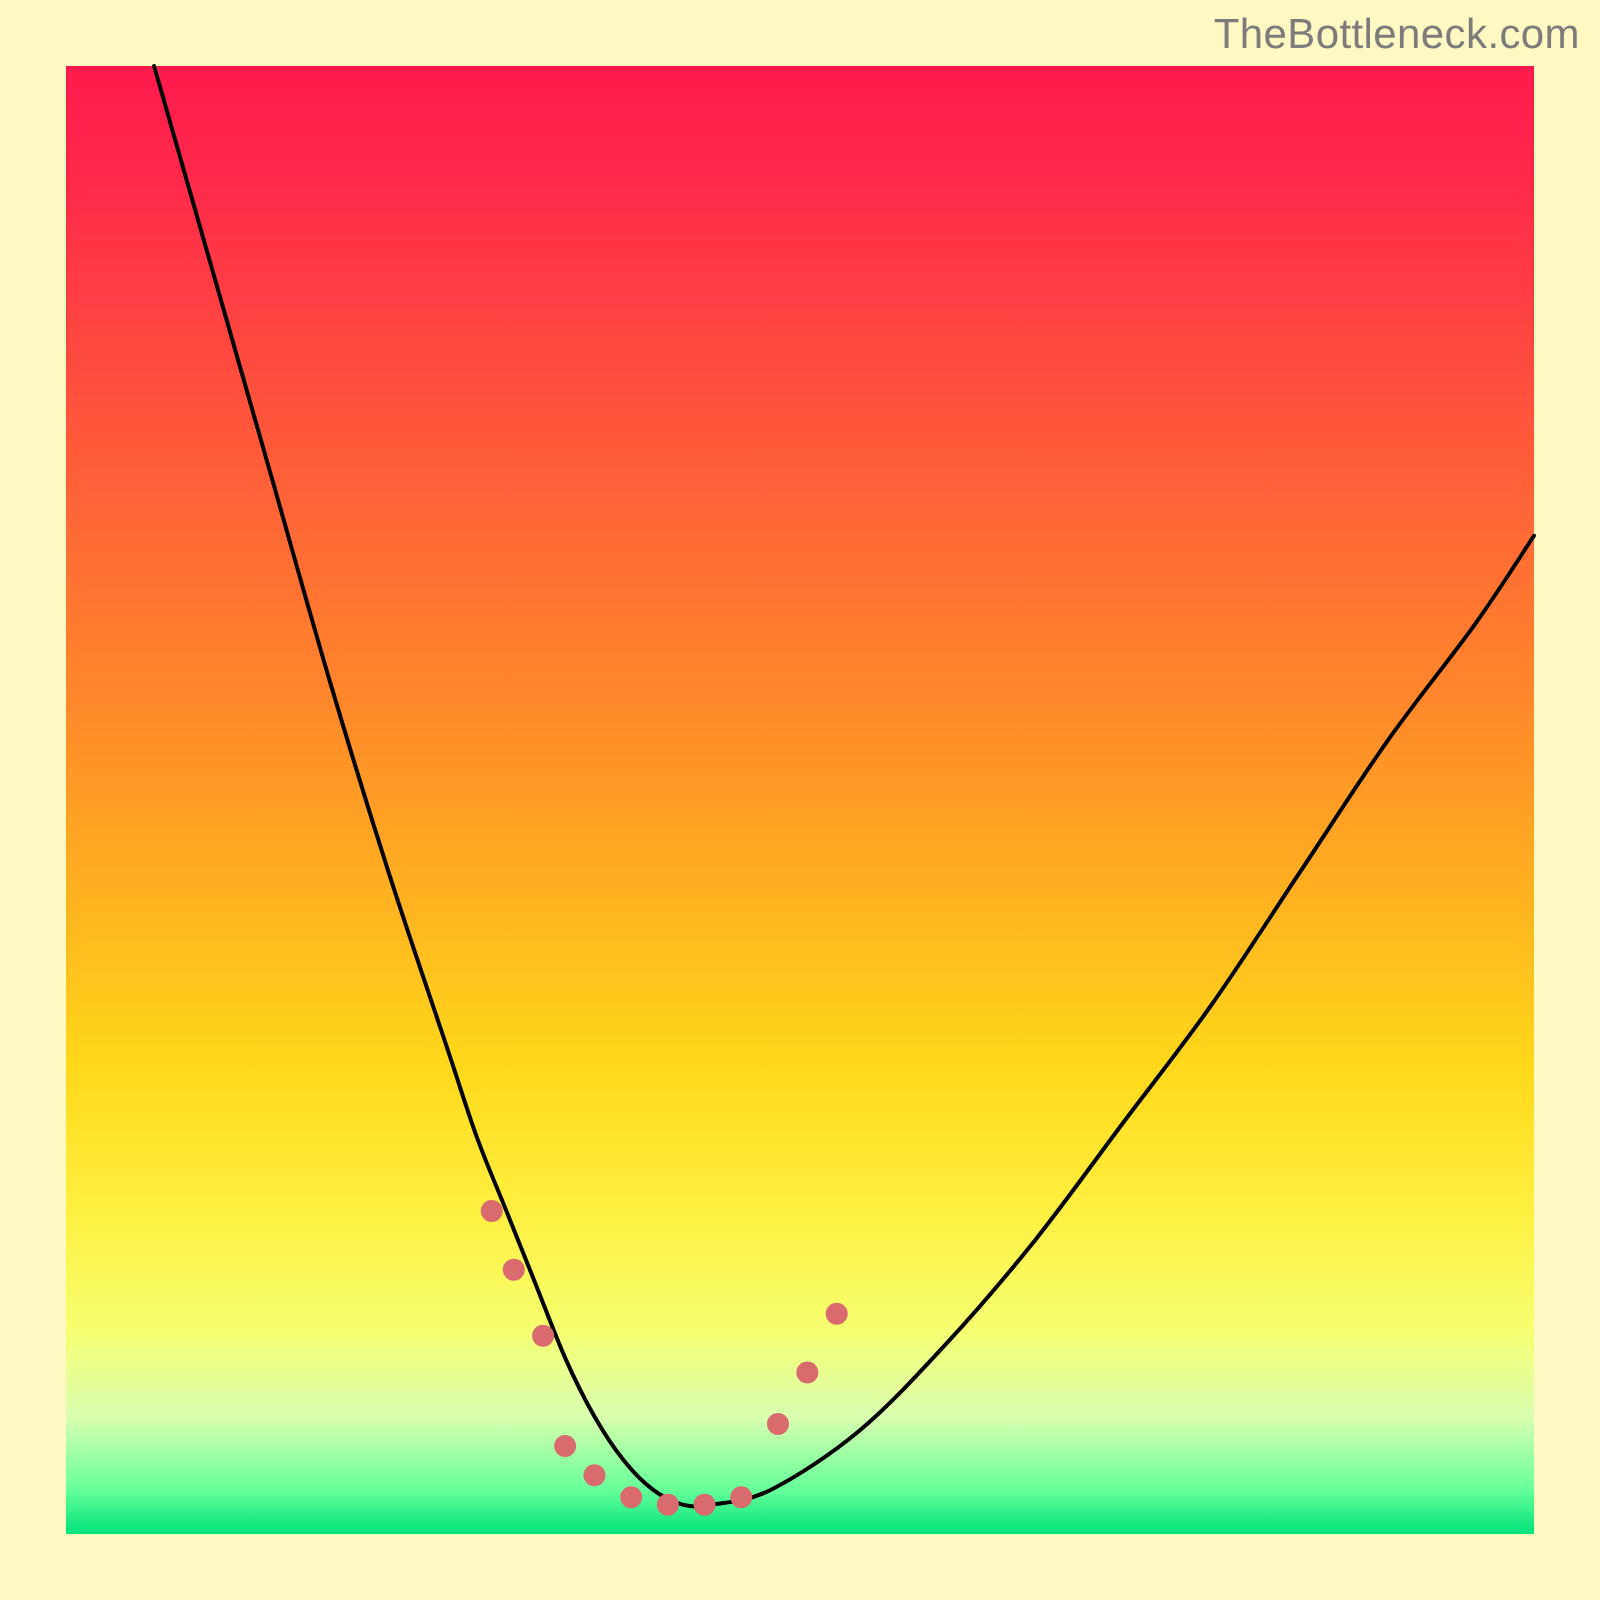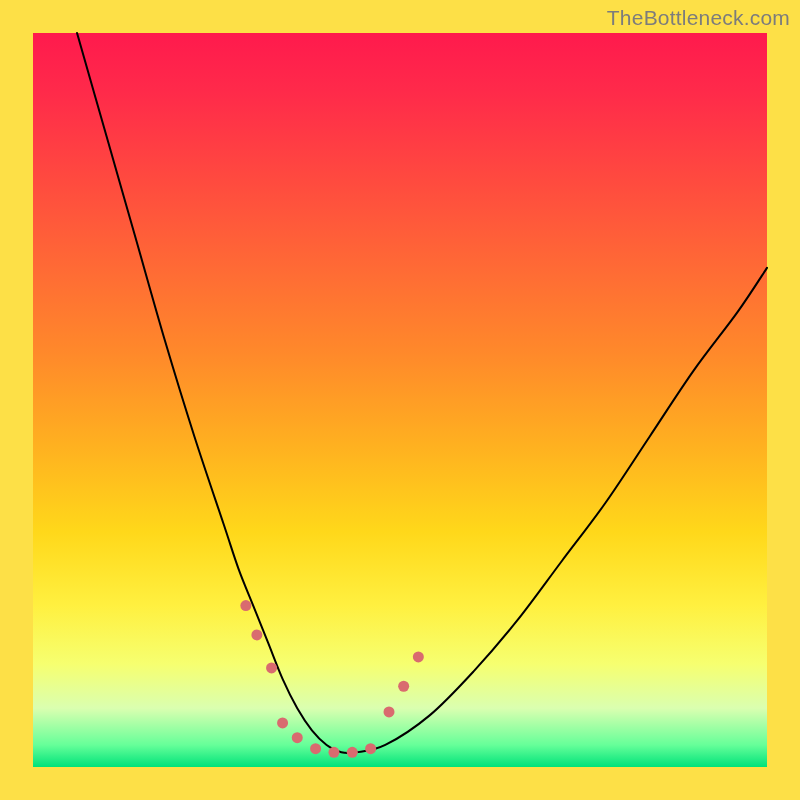--- a/index.html
+++ b/index.html
@@ -8,21 +8,21 @@
     width: 800px;
     height: 800px;
     background: #000;
     overflow: hidden;
     font-family: Arial, Helvetica, sans-serif;
   }
   .stage {
     position: relative;
     width: 800px;
     height: 800px;
-    background: #fde047;
+    background: #fef9c3;
   }
   
   .plot {
     position: absolute;
     left: 33px;
     top: 33px;
     width: 734px;
     height: 734px;
     
     background: linear-gradient(to bottom,

